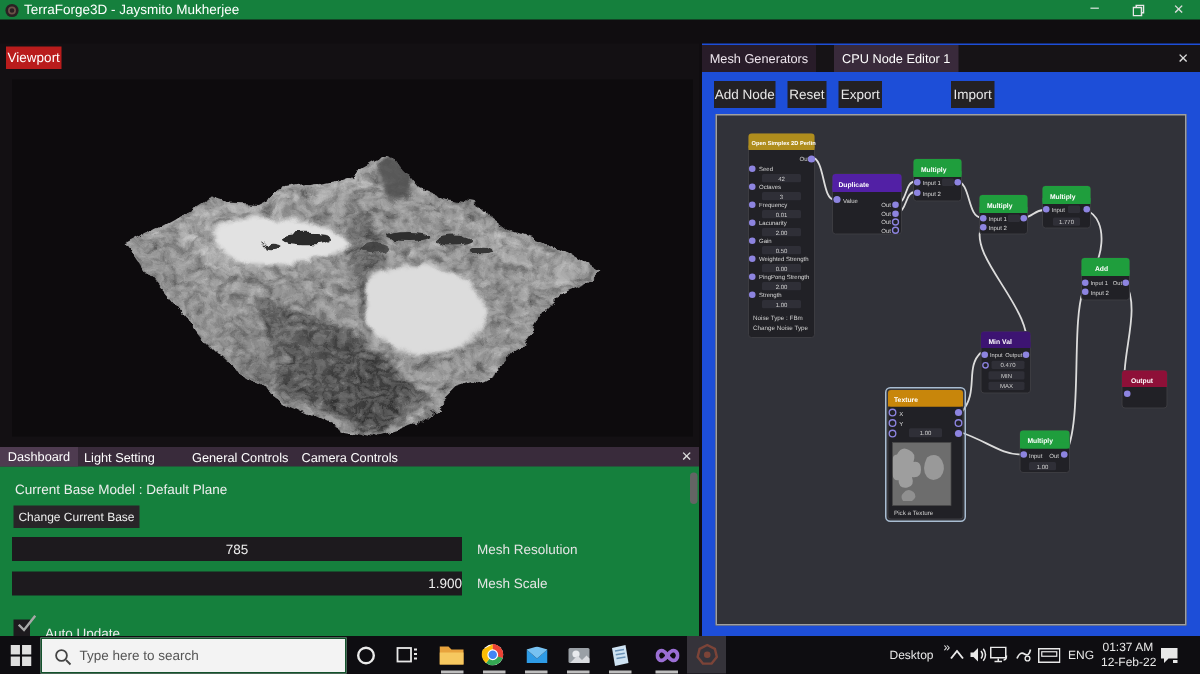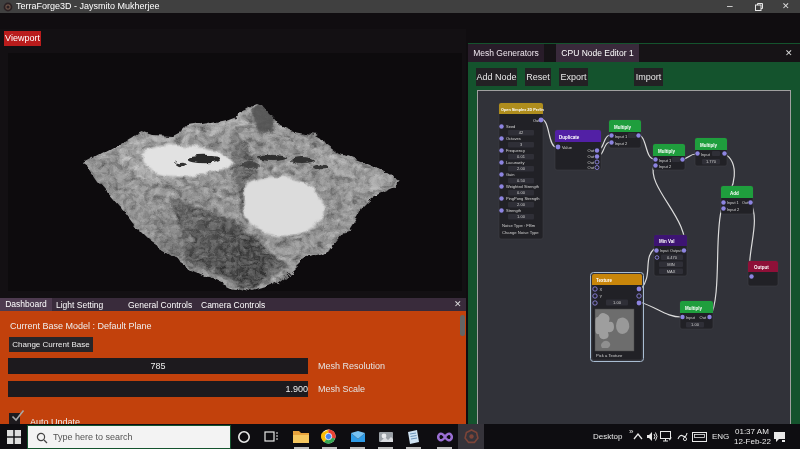--- a/index.html
+++ b/index.html
@@ -4,21 +4,21 @@
 <style>
   * { margin:0; padding:0; box-sizing:border-box; }
   html,body { width:800px; height:449px; overflow:hidden; background:#0c0a0c;
     font-family:"Liberation Sans", sans-serif; }
   .abs { position:absolute; }
 </style>
 </head>
 <body>
 <div class="abs" style="left:0;top:0;width:800px;height:449px;background:#100d10;">
 
-  <div class="abs" style="left:0;top:0;width:800px;height:13px;background:#404040;">
+  <div class="abs" style="left:0;top:0;width:800px;height:13px;background:#15803d;">
     <svg class="abs" style="left:3px;top:2px;" width="10" height="10" viewBox="0 0 10 10">
       <circle cx="5" cy="5" r="4.4" fill="#2a2023"></circle>
       <circle cx="5" cy="5" r="2.1" fill="none" stroke="#6b5348" stroke-width="1.1"></circle>
     </svg>
     <span class="abs" style="left:16px;top:1px;font-size:9px;color:#ffffff;">TerraForge3D - Jaysmito Mukherjee</span>
     <span class="abs" style="left:727px;top:0px;font-size:10px;color:#eee;">–</span>
     <svg class="abs" style="left:755px;top:3px;" width="8" height="8" viewBox="0 0 8 8">
         <rect x="0.5" y="2" width="5.5" height="5.5" fill="none" stroke="#e8e8e8" stroke-width="1"></rect>
         <path d="M2.5,2 L2.5,0.5 L7.5,0.5 L7.5,5.5 L6,5.5" fill="none" stroke="#e8e8e8" stroke-width="1"></path>
       </svg>
@@ -91,21 +91,21 @@
           <ellipse cx="262" cy="102" rx="14" ry="3" fill="#2e2e2e"></ellipse>
           <ellipse cx="292" cy="105" rx="12" ry="3" fill="#303030"></ellipse>
           <ellipse cx="311" cy="112" rx="8" ry="2.5" fill="#343434"></ellipse>
           <ellipse cx="240" cy="112" rx="10" ry="4" fill="#3a3a3a" opacity="0.8"></ellipse>
         </g>
         </g>
       </svg>
     </div>
   </div>
 
-  <div class="abs" style="left:0;top:298px;width:466px;height:126px;background:#c2410c;padding-left:20px;">
+  <div class="abs" style="left:0;top:298px;width:466px;height:126px;background:#15803d;padding-left:20px;">
     <div class="abs" style="left:0;top:0;width:466px;height:13px;background:#392b3b;color:#fff;font-size:8.5px;">
       <div class="abs" style="left:0px;top:0;width:52px;height:13px;background:#4e3b50;text-align:center;line-height:13px;">Dashboard</div>
       <span class="abs" style="left:56px;top:2px;">Light Setting</span>
       <span class="abs" style="left:128px;top:2px;text-align:center;">General Controls</span>
       <span class="abs" style="left:201px;top:2px;">Camera Controls</span>
       <span class="abs" style="left:454px;top:1px;font-size:9px;color:#ddd;">✕</span>
     </div>
     <div class="abs" style="left:460px;top:17px;width:5px;height:21px;background:#646464;border-radius:2.5px;"></div>
     <span class="abs" style="left:10px;top:322px;margin-top:-298px;"></span>
     <div class="abs" style="left:10px;top:23px;font-size:9px;color:#eee;">Current Base Model : Default Plane</div>
@@ -114,21 +114,21 @@
     <div class="abs" style="left:318px;top:63px;font-size:9px;color:#e4e4e4;">Mesh Resolution</div>
     <div class="abs" style="left:8px;top:83px;width:300px;height:16px;background:#1d1a1e;color:#eee;font-size:9px;text-align:right;line-height:16px;">1.900</div>
     <div class="abs" style="left:318px;top:86px;font-size:9px;color:#e4e4e4;">Mesh Scale</div>
     <div class="abs" style="left:9px;top:115px;width:11px;height:11px;background:#1d1a1e;"></div>
     <svg class="abs" style="left:10px;top:110px;" width="15" height="14" viewBox="0 0 15 14">
       <path d="M2.5,8.5 L6,12 L13.5,2.5" stroke="#a8a8a8" stroke-width="1.6" fill="none"></path>
     </svg>
     <div class="abs" style="left:30px;top:119px;font-size:9px;color:#eee;">Auto Update</div>
   </div>
 
-  <div class="abs" style="left:468px;top:43px;width:332px;height:395px;background:#14532d;">
+  <div class="abs" style="left:468px;top:29px;width:332px;height:395px;background:#1d4ed8;">
 
     <div class="abs" style="left:0;top:1px;width:332px;height:18px;background:#161316;">
       <div class="abs" style="left:0px;top:0;width:76px;height:18px;background:#281c29;color:#efe7ef;font-size:8.5px;line-height:18px;text-align:center;">Mesh Generators</div>
       <div class="abs" style="left:88px;top:0;width:83px;height:18px;background:#392a3b;color:#fff;font-size:8.5px;line-height:18px;text-align:center;">CPU Node Editor 1</div>
       <span class="abs" style="left:317px;top:4px;font-size:9px;color:#ddd;">✕</span>
     </div>
 
     <div class="abs" style="left:8px;top:25px;width:41px;height:18px;background:#232124;color:#e8e8e8;font-size:9px;text-align:center;line-height:18px;">Add Node</div>
     <div class="abs" style="left:57px;top:25px;width:26px;height:18px;background:#232124;color:#e8e8e8;font-size:9px;text-align:center;line-height:18px;">Reset</div>
     <div class="abs" style="left:91px;top:25px;width:29px;height:18px;background:#232124;color:#e8e8e8;font-size:9px;text-align:center;line-height:18px;">Export</div>

